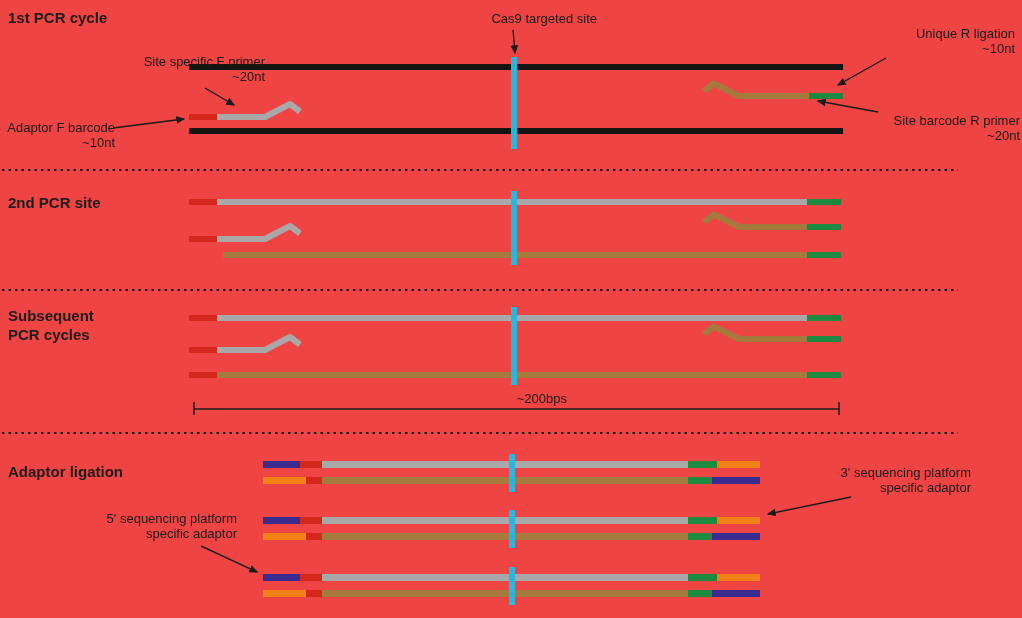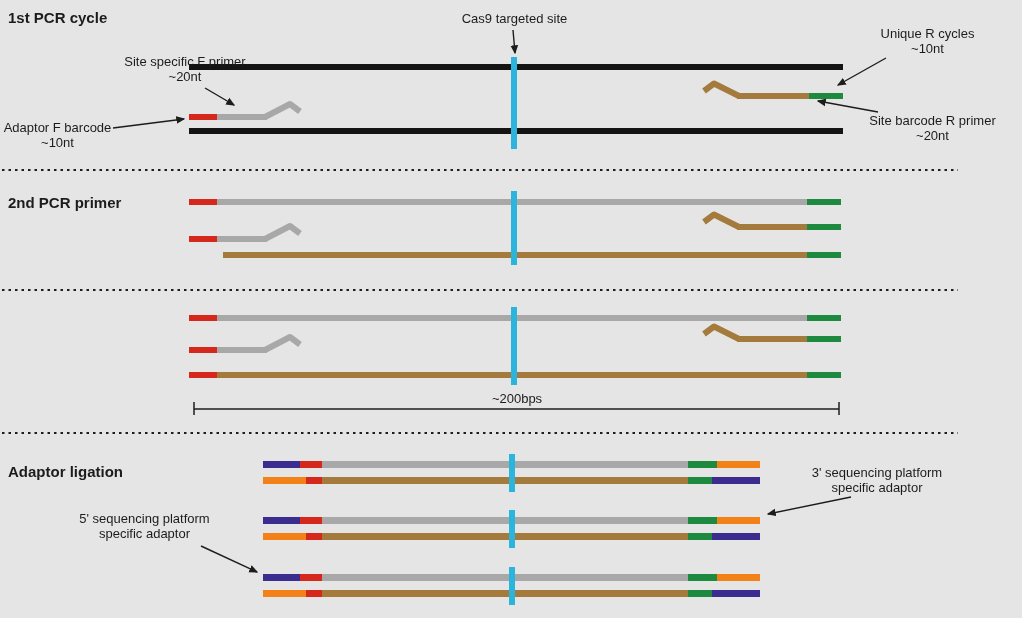--- a/index.html
+++ b/index.html
@@ -1,21 +1,21 @@
 <!DOCTYPE html>
 <html style="--strand-black: #141414; --primer-gray: #a8a8a8; --barcode-red: #d6271c; --barcode-green: #1d8a40; --primer-brown: #a47a3d; --cas9-cyan: #2cb5dc; --adaptor-navy: #3b2d8f; --adaptor-orange: #f28118; --ink: #1c1c1c;"><head>
 <meta charset="utf-8">
 <style>
   *{margin:0;padding:0;box-sizing:border-box}
   html,body{background:#fff}
-  .canvas{position:relative;width:1022px;height:618px;background:#e5e5e5;
+  .canvas{position:relative;width:1022px;height:618px;background:#ef4444;
           font-family:"Liberation Sans",sans-serif;color:var(--ink,#1c1c1c);overflow:hidden}
   .canvas svg{position:absolute;left:0;top:0}
   .lbl{position:absolute;font-size:13px;line-height:15px;white-space:nowrap}
-  .center{text-align:center;white-space:normal}
+  .center{text-align:right;white-space:normal}
   .title{font-weight:700;font-size:15px;line-height:19px}
   .f-black{fill:var(--strand-black)}
   .f-gray{fill:var(--primer-gray)}
   .f-red{fill:var(--barcode-red)}
   .f-green{fill:var(--barcode-green)}
   .f-brown{fill:var(--primer-brown)}
   .f-cyan{fill:var(--cas9-cyan)}
   .f-navy{fill:var(--adaptor-navy)}
   .f-orange{fill:var(--adaptor-orange)}
   .st-gray{stroke:var(--primer-gray);stroke-width:6;fill:none;stroke-linejoin:round}
@@ -145,31 +145,35 @@
     <span>Site specific F primer</span><br>
     <span>~20nt</span>
   </div>
 
   <div class="lbl center" style="left:0px;top:120px;width:115px">
     <span>Adaptor F barcode</span><br>
     <span>~10nt</span>
   </div>
 
   <div class="lbl center" style="left:840px;top:26px;width:175px">
-    <span>Unique R cycles</span><br>
+    <span>Unique R ligation</span><br>
     <span>~10nt</span>
   </div>
 
   <div class="lbl center" style="left:845px;top:113px;width:175px">
     <span>Site barcode R primer</span><br>
     <span>~20nt</span>
   </div>
 
-  <div class="lbl title" style="left:8px;top:193px">2nd PCR primer</div>
+  <div class="lbl title" style="left:8px;top:193px">2nd PCR site</div>
 
+  <div class="lbl title" style="left:8px;top:306px">
+    <span>Subsequent</span><br>
+    <span>PCR cycles</span>
+  </div>
 
   <div class="lbl center" style="left:467px;top:391px;width:100px">~200bps</div>
 
   <div class="lbl title" style="left:8px;top:462px">Adaptor ligation</div>
 
   <div class="lbl center" style="left:783px;top:465px;width:188px">
     <span>3' sequencing platform</span><br>
     <span>specific adaptor</span>
   </div>
 

